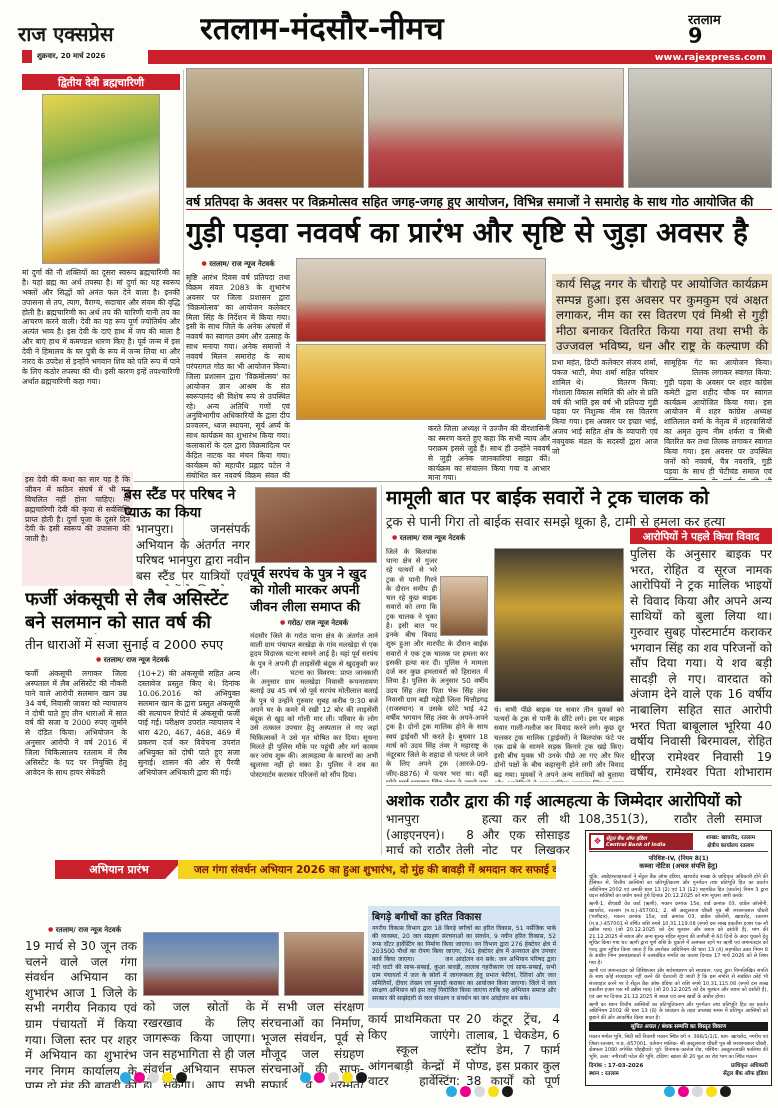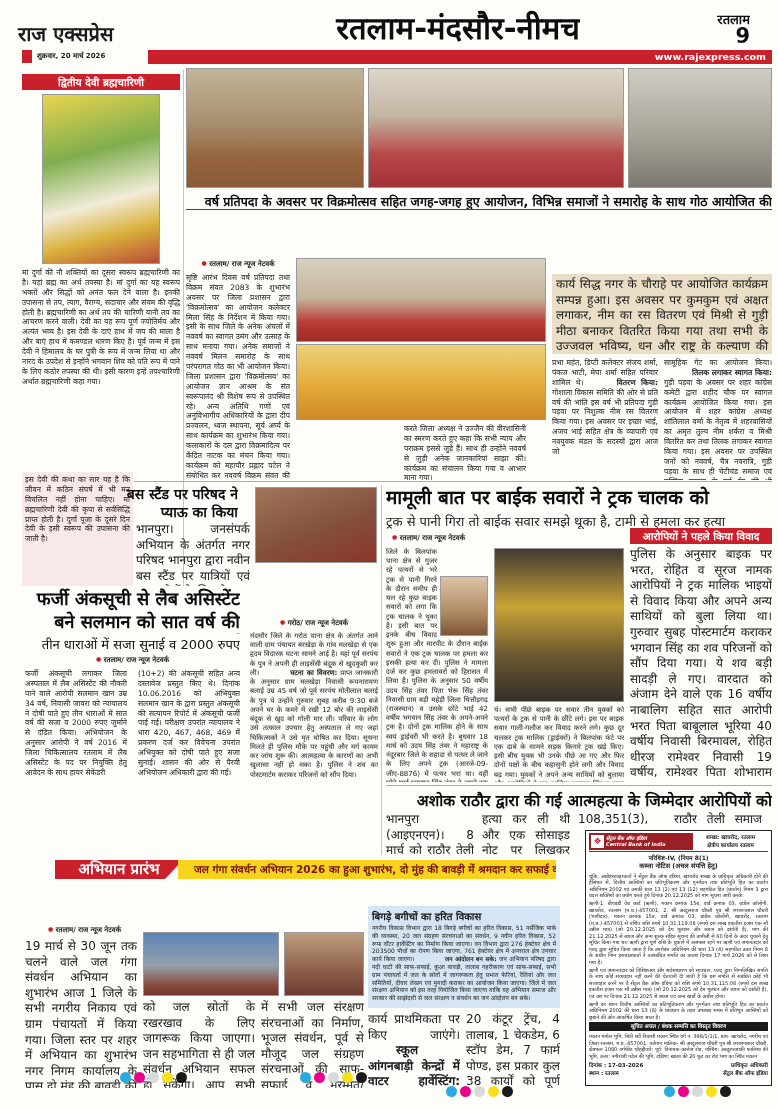--- a/index.html
+++ b/index.html
@@ -1,28 +1,28 @@
 <!DOCTYPE html>
 <html><head>
 <meta charset="utf-8">
 <style>
   html,body{margin:0;padding:0;background:#888;}
   #page{position:relative;width:778px;height:1108px;background:#fdfdfa;margin:0 auto;
         font-family:"DejaVu Sans","Liberation Sans",sans-serif;color:#1a1a1a;overflow:hidden;}
   .abs{position:absolute;}
   .bt{font-size:7.5px;line-height:1.32;text-align:justify;overflow:hidden;}
   .bt-s{font-size:12px;line-height:1.3;text-align:justify;overflow:hidden;}
-  .hl{font-weight:bold;color:#0d0d0d;text-align:right;overflow:hidden;}
+  .hl{font-weight:bold;color:#0d0d0d;text-align:left;overflow:hidden;}
   .photo{border:1px solid #9a9a9a;box-sizing:border-box;}
   .dateline{font-size:7px;font-weight:bold;text-align:center;overflow:hidden;white-space:nowrap;}
   .bullet{color:#c9202c;font-size:6px;vertical-align:1px;}
   .redbox{background:#c9202c;color:#fff;font-weight:bold;text-align:center;overflow:hidden;}
   .vrule{position:absolute;width:1px;background:#c5c5c5;}
   .hrule{position:absolute;height:1px;background:#aaa;}
-  .runin{font-weight:bold;padding-left:28px;}
+  .runin{font-weight:normal;padding-left:28px;}
   
   .ph-goth{background:linear-gradient(180deg,#c3b49a 0%,#a8906e 45%,#96653f 75%,#8a5a38 100%);}
   .ph-tent{background:linear-gradient(180deg,#ddd6ca 0%,#c2b5a2 40%,#b8494a 72%,#a33236 100%);}
   .ph-street{background:linear-gradient(180deg,#cfccc4 0%,#a8a49a 55%,#7d7870 100%);}
   .ph-goddess{background:linear-gradient(165deg,#e9d44e 0%,#7fae4e 35%,#f2ecd9 62%,#d9b13c 80%,#b84b35 100%);}
   .ph-stage{background:linear-gradient(180deg,#d9d0c1 0%,#c4b39b 48%,#b93a33 78%,#9f2b27 100%);}
   .ph-women{background:linear-gradient(180deg,#ecd27a 0%,#e5ab39 55%,#cd8a26 100%);}
   .ph-crime{background:linear-gradient(160deg,#a0765a 0%,#83513c 55%,#8d342b 100%);}
   .ph-portrait{background:linear-gradient(180deg,#dcc3a8 0%,#b08a64 60%,#7e5637 100%);}
   .ph-truck{background:linear-gradient(180deg,#413a32 0%,#caa335 38%,#6b5731 70%,#36302a 100%);}
@@ -51,47 +51,49 @@
   <div class="abs photo ph-goth" style="left:186px;top:68px;width:178px;height:120px;"></div>
   <div class="abs photo ph-tent" style="left:368px;top:68px;width:256px;height:120px;"></div>
   <div class="abs photo ph-street" style="left:628px;top:68px;width:144px;height:120px;"></div>
 
   <div class="abs redbox" style="left:22px;top:74px;width:158px;height:16px;font-size:10.5px;line-height:16px;">द्वितीय देवी ब्रह्मचारिणी</div>
   <div class="abs photo ph-goddess" style="left:42px;top:94px;width:118px;height:170px;"></div>
   <div class="abs bt" style="left:22px;top:268px;width:158px;height:202px;">मां दुर्गा की नौ शक्तियों का दूसरा स्वरूप ब्रह्मचारिणी का है। यहां ब्रह्म का अर्थ तपस्या है। मां दुर्गा का यह स्वरूप भक्तों और सिद्धों को अनंत फल देने वाला है। इनकी उपासना से तप, त्याग, वैराग्य, सदाचार और संयम की वृद्धि होती है। ब्रह्मचारिणी का अर्थ तप की चारिणी यानी तप का आचरण करने वाली। देवी का यह रूप पूर्ण ज्योतिर्मय और अत्यंत भव्य है। इस देवी के दाएं हाथ में जप की माला है और बाएं हाथ में कमण्डल धारण किए है। पूर्व जन्म में इस देवी ने हिमालय के घर पुत्री के रूप में जन्म लिया था और नारद के उपदेश से इन्होंने भगवान शिव को पति रूप में पाने के लिए कठोर तपस्या की थी। इसी कारण इन्हें तपश्चारिणी अर्थात ब्रह्मचारिणी कहा गया।</div>
   <div class="abs hl" style="left:186px;top:193px;width:586px;height:16px;font-size:12.5px;border-bottom:1px solid #9a1f24;">वर्ष प्रतिपदा के अवसर पर विक्रमोत्सव सहित जगह-जगह हुए आयोजन, विभिन्न समाजों ने समारोह के साथ गोठ आयोजित की</div>
 
   <div class="abs bt" style="left:22px;top:472px;width:111px;height:114px;background:#f9e8e8;padding:3px;box-sizing:border-box;">इस देवी की कथा का सार यह है कि जीवन में कठिन संघर्ष में भी मन विचलित नहीं होना चाहिए। मां ब्रह्मचारिणी देवी की कृपा से सर्वसिद्धि प्राप्त होती है। दुर्गा पूजा के दूसरे दिन देवी के इसी स्वरूप की उपासना की जाती है।</div>
+  <div class="abs hl" style="left:186px;top:212px;width:586px;height:44px;font-size:28px;">गुड़ी पड़वा नववर्ष का प्रारंभ और सृष्टि से जुड़ा अवसर है</div>
   <div class="abs dateline" style="left:186px;top:259px;width:104px;">
     <span class="bullet">●</span>
     <span>रतलाम/ राज न्यूज नेटवर्क</span>
   </div>
   <div class="abs bt" style="left:186px;top:273px;width:104px;height:207px;">
     <span>सृष्टि आरंभ दिवस वर्ष प्रतिपदा तथा विक्रम संवत 2083 के शुभारंभ अवसर पर जिला प्रशासन द्वारा 'विक्रमोत्सव' का आयोजन कलेक्टर मिला सिंह के निर्देशन में किया गया। इसी के साथ जिले के अनेक अंचलों में नववर्ष का स्वागत उमंग और उत्साह के साथ मनाया गया। अनेक समाजों ने नववर्ष मिलन समारोह के साथ परंपरागत गोठ का भी आयोजन किया।</span> <span>जिला प्रशासन द्वारा 'विक्रमोत्सव' का आयोजन ज्ञान आश्रम के संत स्वरूपानंद श्री विशेष रूप से उपस्थित रहे। अन्य अतिथि गणों एवं अनुविभागीय अधिकारियों के द्वारा दीप प्रज्वलन, ध्वज स्थापना, सूर्य अर्घ्य के साथ कार्यक्रम का शुभारंभ किया गया। कलाकारों के दल द्वारा विक्रमादित्य पर केंद्रित नाटक का मंचन किया गया। कार्यक्रम को महापौर प्रह्लाद पटेल ने संबोधित कर नववर्ष विक्रम संवत की शुभकामनाएं दीं।</span>
   </div>
   <div class="abs photo ph-stage" style="left:296px;top:258px;width:250px;height:84px;"></div>
   <div class="abs photo ph-women" style="left:296px;top:344px;width:250px;height:76px;"></div>
-  <div class="abs bt" style="left:404px;top:424px;width:122px;height:56px;">करते जिला अध्यक्ष ने उज्जैन की वीरशासिनी का स्मरण करते हुए कहा कि सभी न्याय और पराक्रम इससे जुड़े हैं। साथ ही उन्होंने नववर्ष से जुड़ी अनेक जानकारियां साझा कीं। कार्यक्रम का संचालन किया गया व आभार माना गया।</div>
+  <div class="abs bt" style="left:428px;top:424px;width:122px;height:56px;">करते जिला अध्यक्ष ने उज्जैन की वीरशासिनी का स्मरण करते हुए कहा कि सभी न्याय और पराक्रम इससे जुड़े हैं। साथ ही उन्होंने नववर्ष से जुड़ी अनेक जानकारियां साझा कीं। कार्यक्रम का संचालन किया गया व आभार माना गया।</div>
   <div class="abs bt-s" style="left:552px;top:274px;width:220px;height:80px;background:#eadfc6;padding:3px 4px;box-sizing:border-box;">कार्य सिद्ध नगर के चौराहे पर आयोजित कार्यक्रम सम्पन्न हुआ। इस अवसर पर कुमकुम एवं अक्षत लगाकर, नीम का रस वितरण एवं मिश्री से गुड़ी मीठा बनाकर वितरित किया गया तथा सभी के उज्जवल भविष्य, धन और राष्ट्र के कल्याण की कामना की गई। कालिका माता जागरण समिति द्वारा नववर्ष के पावन अवसर पर धार्मिक आयोजन की शुरुआत कालिका माता मंदिर स्थित झाली तालाब पर ध्वजारोहण व आरती कर की गई, जिससे वातावरण पूर्णतः आध्यात्मिक एवं भक्तिमय हो गया। समिति के सभी सदस्यों द्वारा कालिका माता मंदिर के पीछे स्थित कार्यालय पर श्रद्धालुओं का तिलक लगाकर स्वागत किया। श्रद्धालुओं को नीम का रस एवं मिश्री वितरित की गई। इस अवसर पर समिति के सभी सदस्य उपस्थित रहे।</div>
   <div class="abs bt" style="left:552px;top:358px;width:106px;height:122px;">
     <span>प्रभा महंत, डिप्टी कलेक्टर संजय शर्मा, पंकज भाटी, मेघा शर्मा सहित परिवार शामिल थे।</span> <span class="runin">वितरण किया:</span>
     <span>गोशाला विकास समिति की ओर से प्रति वर्ष की भांति इस वर्ष भी प्रतिपदा गुड़ी पड़वा पर निशुल्क नीम रस वितरण किया गया। इस अवसर पर इच्छा भाई, अजय भाई सहित क्षेत्र के व्यापारी एवं नवयुवक मंडल के सदस्यों द्वारा आज जो</span>
   </div>
   <div class="abs bt" style="left:664px;top:358px;width:108px;height:122px;">
     <span>सामूहिक गेट का आयोजन किया।</span> <span class="runin">तिलक लगाकर स्वागत किया:</span>
     <span>गुड़ी पड़वा के अवसर पर शहर कांग्रेस कमेटी द्वारा शहीद चौक पर स्वागत कार्यक्रम आयोजित किया गया। इस आयोजन में शहर कांग्रेस अध्यक्ष शांतिलाल वर्मा के नेतृत्व में शहरवासियों का अमृत तुल्य नीम शर्करा व मिश्री वितरित कर तथा तिलक लगाकर स्वागत किया गया। इस अवसर पर उपस्थित जनों को नववर्ष, चैत्र नवरात्रि, गुड़ी पड़वा के साथ ही चेटीचंड समाज एवं मुस्लिम समाज के पर्व ईद की भी शुभकामनाएं दी गईं।</span>
   </div>
 
   <div class="vrule" style="left:183px;top:70px;height:516px;"></div>
   <div class="hrule" style="left:134px;top:481px;width:638px;"></div>
 
   <div class="abs hl" style="left:124px;top:486px;width:114px;height:34px;font-size:14px;line-height:1.25;">बस स्टैंड पर परिषद ने प्याऊ का किया शुभारंभ</div>
   <div class="abs bt-s" style="left:136px;top:522px;width:114px;height:64px;">भानपुरा। जनसंपर्क अभियान के अंतर्गत नगर परिषद भानपुरा द्वारा नवीन बस स्टैंड पर यात्रियों एवं आम लोगों के लिए पेयजल प्याऊ का शुभारंभ किया गया। पेयजल प्याऊ का शुभारंभ नगर परिषद अध्यक्ष विनोद कुमार, अनुविभागीय अधिकारी राजस्व राहुल धोटे, तहसीलदार विनोद कुमार शर्मा द्वारा किया गया। इस अवसर पर उपस्थित शिवानी परमार मौजूद रहीं।</div>
 
   <div class="abs photo ph-crime" style="left:255px;top:487px;width:122px;height:76px;"></div>
+  <div class="abs hl" style="left:250px;top:566px;width:128px;height:50px;font-size:13px;line-height:1.25;">पूर्व सरपंच के पुत्र ने खुद को गोली मारकर अपनी जीवन लीला समाप्त की</div>
   <div class="abs dateline" style="left:250px;top:618px;width:128px;">
     <span class="bullet">●</span>
     <span>गरोठ/ राज न्यूज नेटवर्क</span>
   </div>
   <div class="abs bt" style="left:250px;top:632px;width:128px;height:236px;font-size:7px;">
     <span>मंदसौर जिले के गरोठ थाना क्षेत्र के अंतर्गत आने वाली ग्राम पंचायत बरखेड़ा के गांव मलखेड़ा से एक हृदय विदारक घटना सामने आई है। यहां पूर्व सरपंच के पुत्र ने अपनी ही लाइसेंसी बंदूक से खुदकुशी कर ली।</span> <span class="runin">घटना का विवरण:</span>
     <span>प्राप्त जानकारी के अनुसार ग्राम मलखेड़ा निवासी रूपनारायण बलाई उम्र 45 वर्ष जो पूर्व सरपंच मोतीलाल बलाई के पुत्र थे उन्होंने गुरुवार सुबह करीब 9:30 बजे अपने घर के कमरे में रखी 12 बोर की लाइसेंसी बंदूक से खुद को गोली मार ली। परिवार के लोग उसे तत्काल उपचार हेतु अस्पताल ले गए जहां चिकित्सकों ने उसे मृत घोषित कर दिया। सूचना मिलते ही पुलिस मौके पर पहुंची और मर्ग कायम कर जांच शुरू की। आत्महत्या के कारणों का अभी खुलासा नहीं हो सका है। पुलिस ने शव का पोस्टमार्टम कराकर परिजनों को सौंप दिया।</span>
   </div>
 
   <div class="abs hl" style="left:25px;top:588px;width:215px;height:46px;font-size:18px;line-height:1.25;">फर्जी अंकसूची से लैब असिस्टेंट बने सलमान को सात वर्ष की सजा सुनाई</div>
@@ -149,21 +151,21 @@
     <div style="display:flex;justify-content:space-between;font-size:5.5px;font-weight:bold;margin-top:3px;">
       <span>
         <span>दिनांक : 17-03-2026</span><br><span>स्थान : रतलाम</span>
       </span>
       <span style="text-align:right;">
         <span>प्राधिकृत अधिकारी</span><br><span>सेंट्रल बैंक ऑफ इंडिया</span>
       </span>
     </div>
   </div>
 
-  <div class="abs redbox" style="left:55px;top:860px;width:128px;height:19px;font-size:15px;line-height:19px;
+  <div class="abs redbox" style="left:55px;top:860px;width:128px;height:19px;font-size:11px;line-height:19px;
        clip-path:polygon(0 0,100% 0,86% 100%,0 100%);">अभियान प्रारंभ</div>
   <div class="abs" style="left:178px;top:860px;width:378px;height:19px;background:#f6d31c;color:#7a1212;
        font-size:10.5px;font-weight:bold;line-height:19px;padding-left:16px;box-sizing:border-box;overflow:hidden;white-space:nowrap;">जल गंगा संवर्धन अभियान 2026 का हुआ शुभारंभ, दो मुंह की बावड़ी में श्रमदान कर सफाई की गई</div>
   <div class="abs dateline" style="left:48px;top:925px;width:140px;text-align:left;">
     <span class="bullet">●</span>
     <span>रतलाम/ राज न्यूज नेटवर्क</span>
   </div>
   <div class="abs bt-s" style="left:25px;top:939px;width:112px;height:149px;">19 मार्च से 30 जून तक चलने वाले जल गंगा संवर्धन अभियान का शुभारंभ आज 1 जिले के सभी नगरीय निकाय एवं ग्राम पंचायतों में किया गया। जिला स्तर पर शहर में अभियान का शुभारंभ नगर निगम कार्यालय के पास दो मुंह की बावड़ी की सफाई के साथ किया गया। जनप्रतिनिधियों एवं अधिकारियों ने मिल कर बावड़ी की सफाई की। कार्यक्रम में महापौर प्रह्लाद पटेल, नगर निगम अध्यक्ष मनीषा शर्मा, कलेक्टर मिला सिंह, सीईओ जिला पंचायत वैशाली जैन, एसडीएम आर्वी हरित सहित जनप्रतिनिधि एवं अधिकारी कर्मचारी उपस्थित थे। कार्यक्रम को संबोधित करते हुए महापौर प्रह्लाद पटेल ने कहा कि नगर निगम क्षेत्र में जल स्रोतों को पुनर्जीवित करने के लिए उनकी साफ-सफाई, गहरीकरण किया जाएगा, साथ ही आसपास</div>
   <div class="abs photo ph-podium" style="left:143px;top:932px;width:136px;height:64px;"></div>
   <div class="abs photo ph-award" style="left:284px;top:932px;width:80px;height:64px;"></div>

